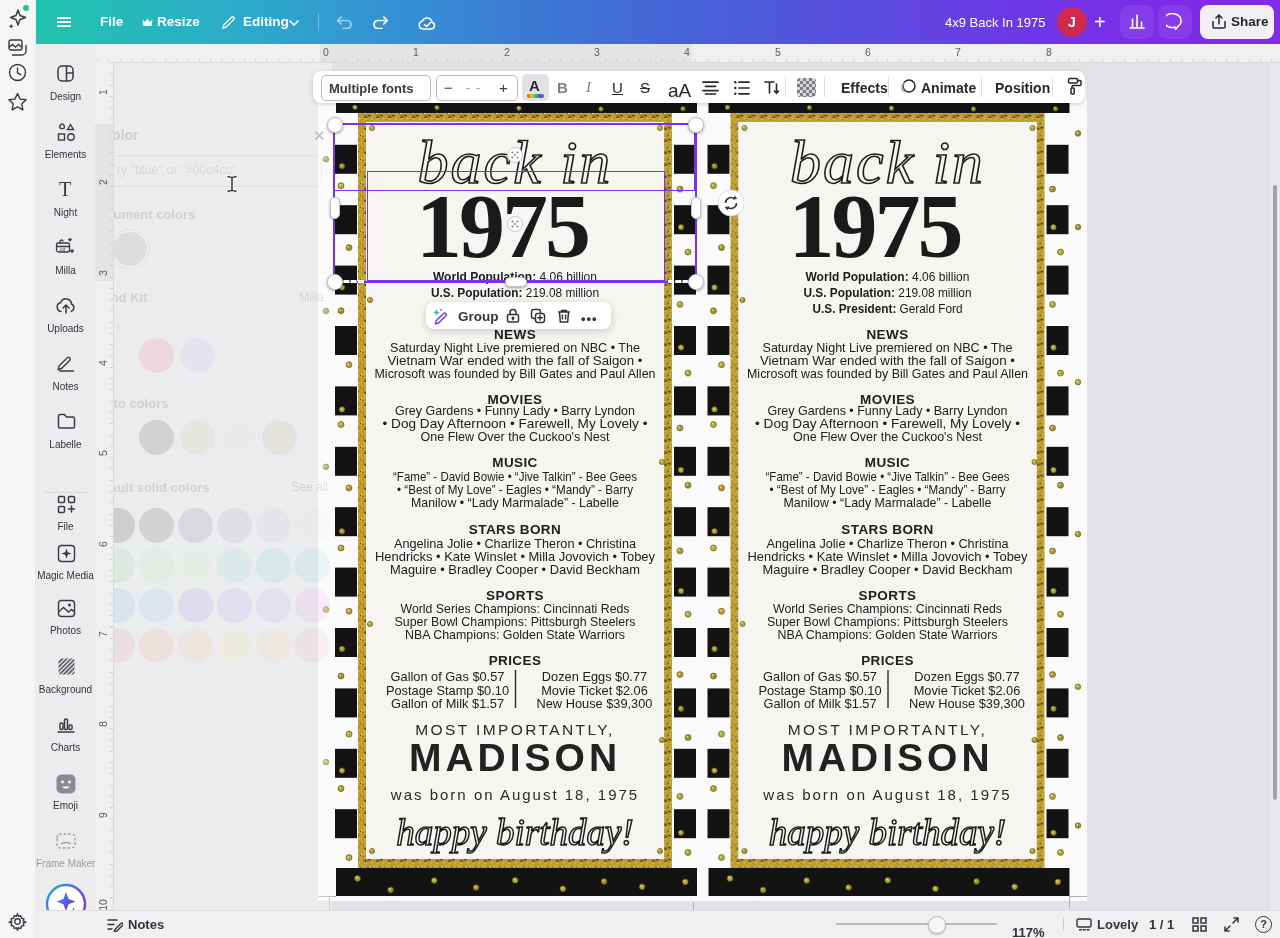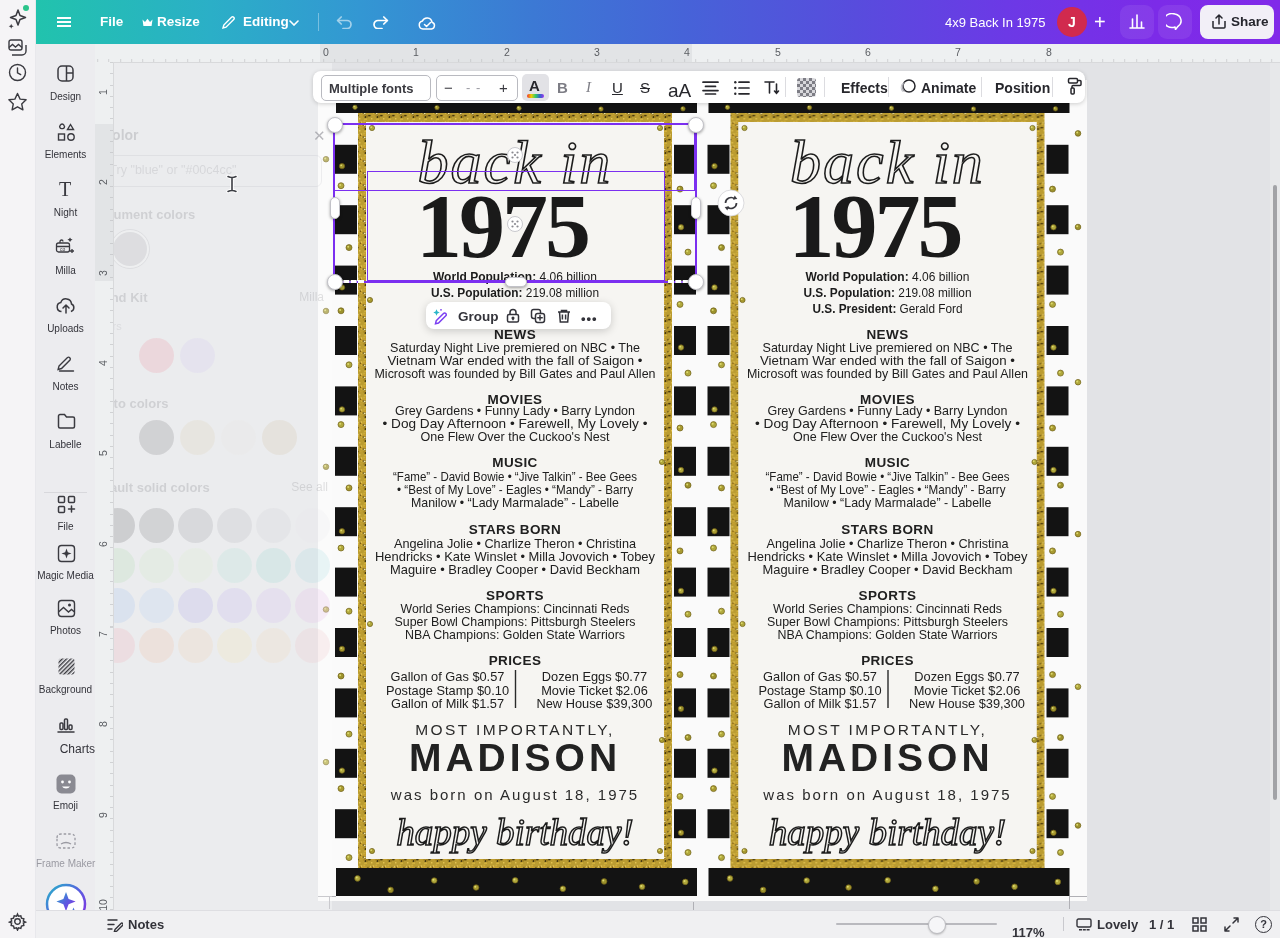--- a/index.html
+++ b/index.html
@@ -576,21 +576,21 @@
     </defs>
     <rect x="0.5" y="0.5" width="16" height="16" rx="2" fill="url(#hat)"></rect>
   </svg>
 <div style="position:absolute;left:36px;top:684px;width:59px;text-align:center;font-size:10px;color:#33333a;white-space:nowrap">Background</div>
 <svg width="18" height="17" viewBox="0 0 18 17" style="position:absolute;left:57px;top:716px" fill="none" stroke="#3a3a40" stroke-width="1.5">
     <path d="M1,16 h16" stroke-linecap="round"></path>
     <rect x="3" y="7" width="3" height="6.5" rx="1"></rect>
     <rect x="7.5" y="3" width="3" height="10.5" rx="1"></rect>
     <rect x="12" y="9" width="3" height="4.5" rx="1"></rect>
   </svg>
-<div style="position:absolute;left:36px;top:742px;width:59px;text-align:right;font-size:12px;color:#33333a;white-space:nowrap">Charts</div>
+<div style="position:absolute;left:36px;top:742px;width:59px;text-align:center;font-size:10px;color:#33333a;white-space:nowrap">Charts</div>
 <svg width="20" height="20" viewBox="0 0 20 20" style="position:absolute;left:56px;top:774px">
     <rect x="0.5" y="0.5" width="19" height="19" rx="5" fill="#8a8a92"></rect>
     <circle cx="6.5" cy="8" r="1.4" fill="#fff"></circle>
     <circle cx="13.5" cy="8" r="1.4" fill="#fff"></circle>
     <path d="M6,12.5 a4.5,3.5 0 0 0 8,0 Z" fill="#fff"></path>
   </svg>
 <div style="position:absolute;left:36px;top:800px;width:59px;text-align:center;font-size:10px;color:#33333a;white-space:nowrap">Emoji</div>
 <svg width="22" height="18" viewBox="0 0 22 18" style="position:absolute;left:55px;top:832px" fill="none" stroke="#9a9aa2" stroke-width="1.3" stroke-dasharray="2.5 2">
     <path d="M2,6 Q2,2 6,2 h10 q4,0 4,4 v6 q0,4 -4,4 H6 Q2,16 2,12 Z"></path>
     <path d="M6,12 q5,-3 10,0" stroke-dasharray="none"></path>

